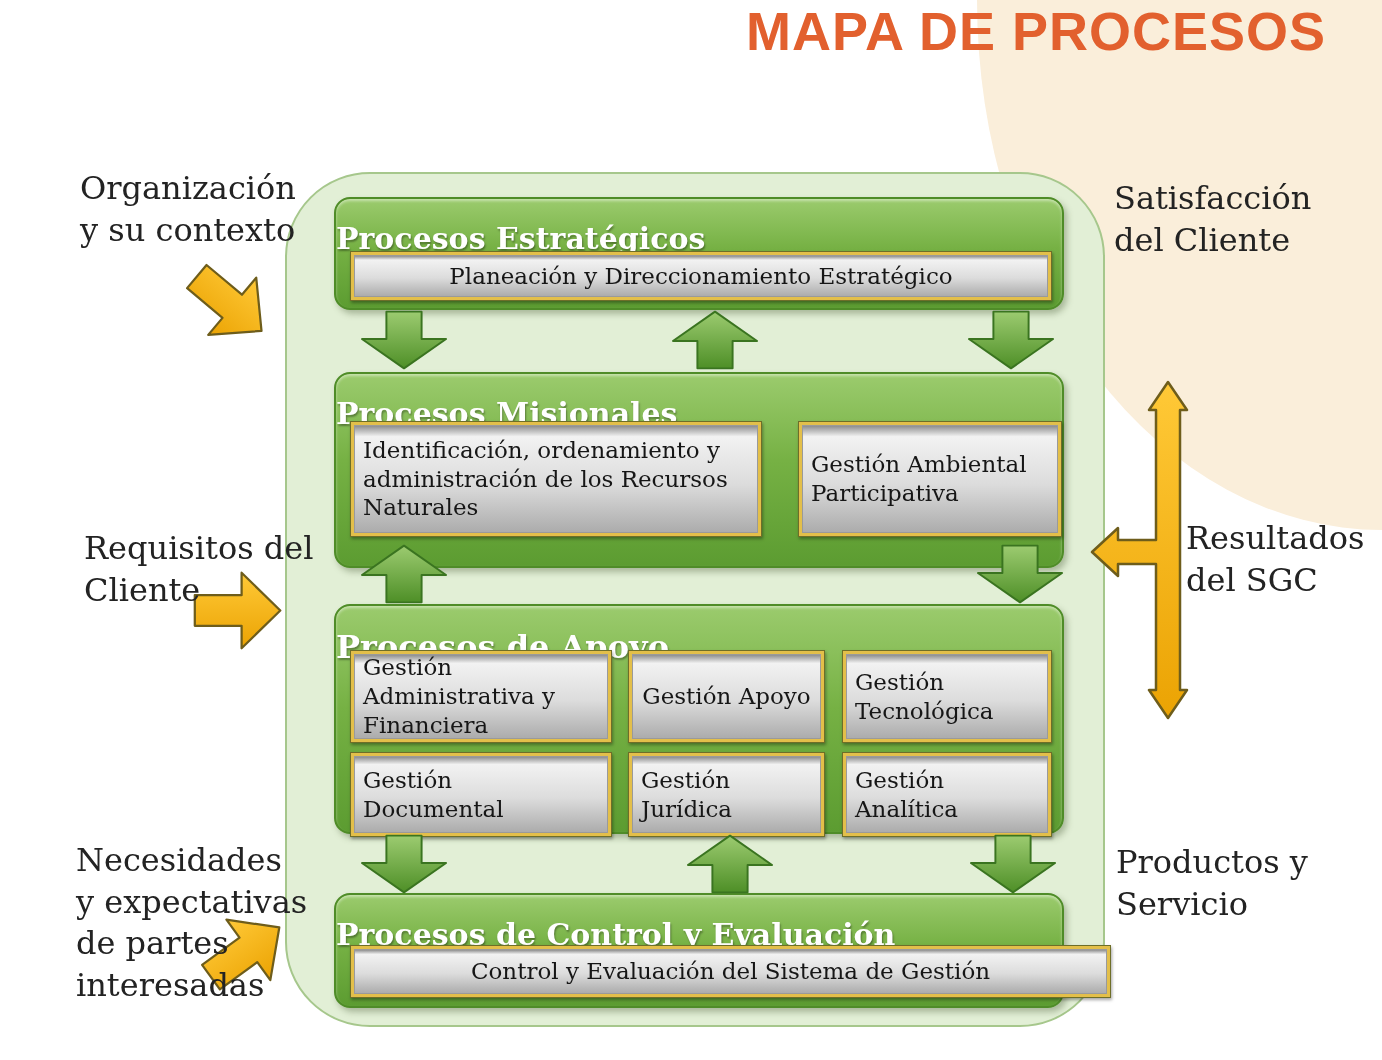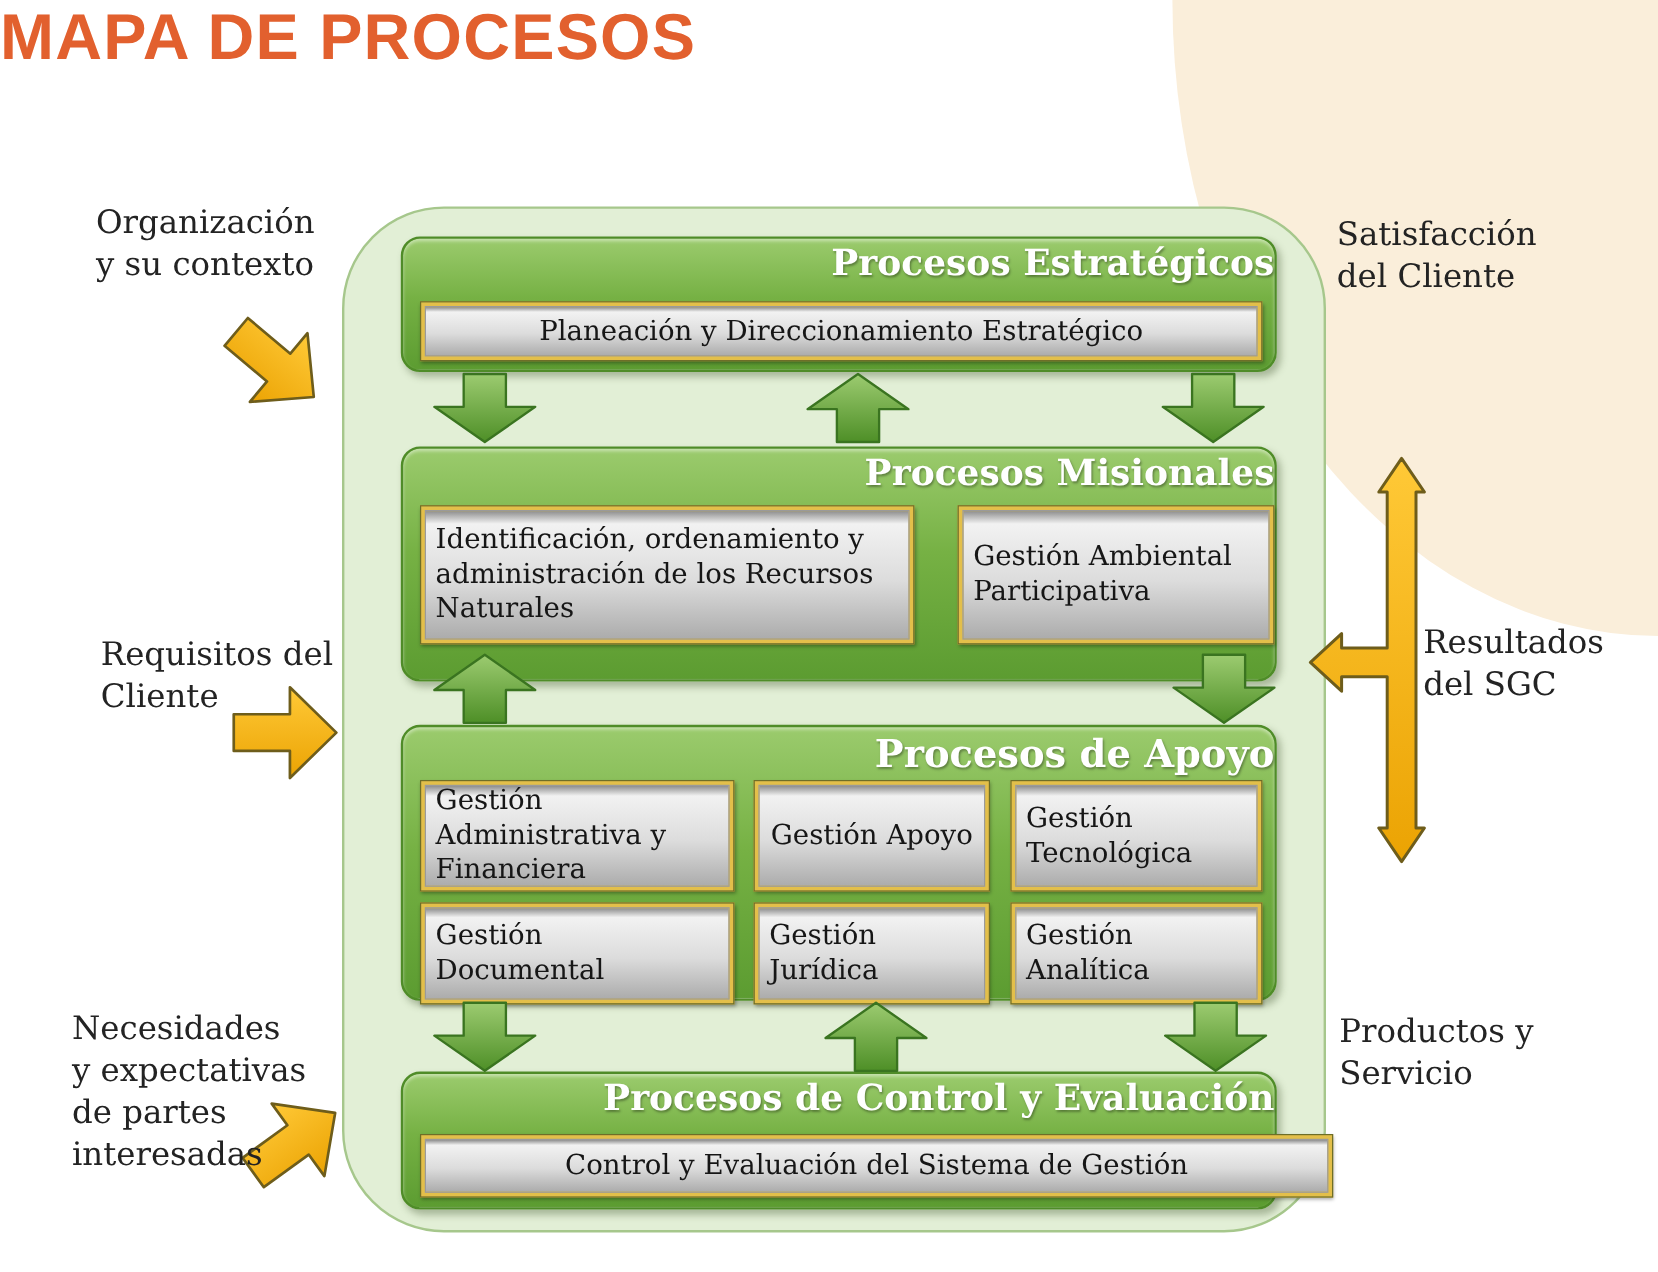--- a/index.html
+++ b/index.html
@@ -5,48 +5,48 @@
   html,body{margin:0;padding:0;background:#ffffff;}
   .stage{position:relative;width:1382px;height:1060px;background:#ffffff;overflow:hidden;
          font-family:"Liberation Sans",sans-serif;}
 
   
   .blob{position:absolute;top:0;right:0;width:405px;height:530px;
         background:#FAEEDA;border-bottom-left-radius:100% 100%;}
 
   
   .title{position:absolute;left:0;top:0;width:100%;box-sizing:border-box;padding-right:56px;
-         text-align:left;font-size:54px;font-weight:bold;letter-spacing:1px;
+         text-align:right;font-size:54px;font-weight:bold;letter-spacing:1px;
          color:#E2602E;font-family:"Liberation Sans",sans-serif;}
 
   
   .container{position:absolute;left:285px;top:172px;width:820px;height:855px;
              background:#E2EFD6;border:2px solid #A6C78C;border-radius:85px;box-sizing:border-box;}
 
   
   .panel{position:absolute;border-radius:16px;box-sizing:border-box;
          background:linear-gradient(180deg,#9BCB6D 0%,#76B144 45%,#5C9C31 100%);
          border:2px solid #4F8C28;
          box-shadow:3px 4px 6px rgba(60,80,40,.35), inset 0 2px 3px rgba(255,255,255,.45);}
-  .ptitle{position:absolute;left:0;right:0;top:3px;text-align:right;color:#ffffff;
+  .ptitle{position:absolute;left:0;right:0;top:22px;text-align:left;color:#ffffff;
           font-family:"DejaVu Serif","Liberation Serif",serif;font-weight:bold;font-size:30px;
-          text-shadow:1px 2px 2px rgba(0,0,0,.35);white-space:nowrap;margin-left:30px;}
+          text-shadow:1px 2px 2px rgba(0,0,0,.35);white-space:nowrap;}
 
   
   .gbox{position:absolute;background:#E3BF4A;border:1px solid #6E6E28;box-sizing:border-box;
         padding:3px;display:flex;box-shadow:1px 2px 3px rgba(0,0,0,.35);}
   .gin{flex:1;display:flex;align-items:center;justify-content:center;text-align:left;
        background:linear-gradient(180deg,#8F8F8F 0%,#F2F2F2 10%,#DCDCDC 55%,#ACACAC 100%);
        border:1px solid #9a9a9a;color:#161616;
        font-family:"DejaVu Serif","Liberation Serif",serif;font-size:23px;line-height:1.25;
        padding:2px 8px;}
 
   
   .hand{position:absolute;color:#232323;white-space:pre-line;
-        font-family:"DejaVu Serif","Liberation Serif",serif;font-size:27px;line-height:1.3;}
+        font-family:"DejaVu Serif","Liberation Serif",serif;font-size:32px;line-height:1.3;}
 
   .ico{position:absolute;}
 </style>
 </head>
 <body>
 
 <div class="stage">
 
   <svg width="0" height="0" style="position:absolute">
     <defs>
@@ -151,21 +151,21 @@
     </svg>
 
   <svg class="ico" style="left:1088px;top:380px" width="120" height="340" viewBox="0 0 120 340">
     <polygon points="80,2 99,30 92,30 92,310 99,310 80,338 61,310 68,310 68,184 30,184 30,196 4,172 30,148 30,160 68,160 68,30 61,30" fill="url(#yg)" stroke="#6E5D1B" stroke-width="2.5" stroke-linejoin="round"></polygon>
     </svg>
 
   <div class="hand" style="left:80px;top:168px">Organización
 y su contexto</div>
   <div class="hand" style="left:84px;top:528px">Requisitos del
 Cliente</div>
-  <div class="hand" style="left:60px;top:840px">Necesidades
+  <div class="hand" style="left:76px;top:840px">Necesidades
 y expectativas
 de partes
 interesadas</div>
 
   <div class="hand" style="left:1114px;top:178px">Satisfacción
 del Cliente</div>
   <div class="hand" style="left:1186px;top:518px">Resultados
 del SGC</div>
   <div class="hand" style="left:1116px;top:842px">Productos y
 Servicio</div>

